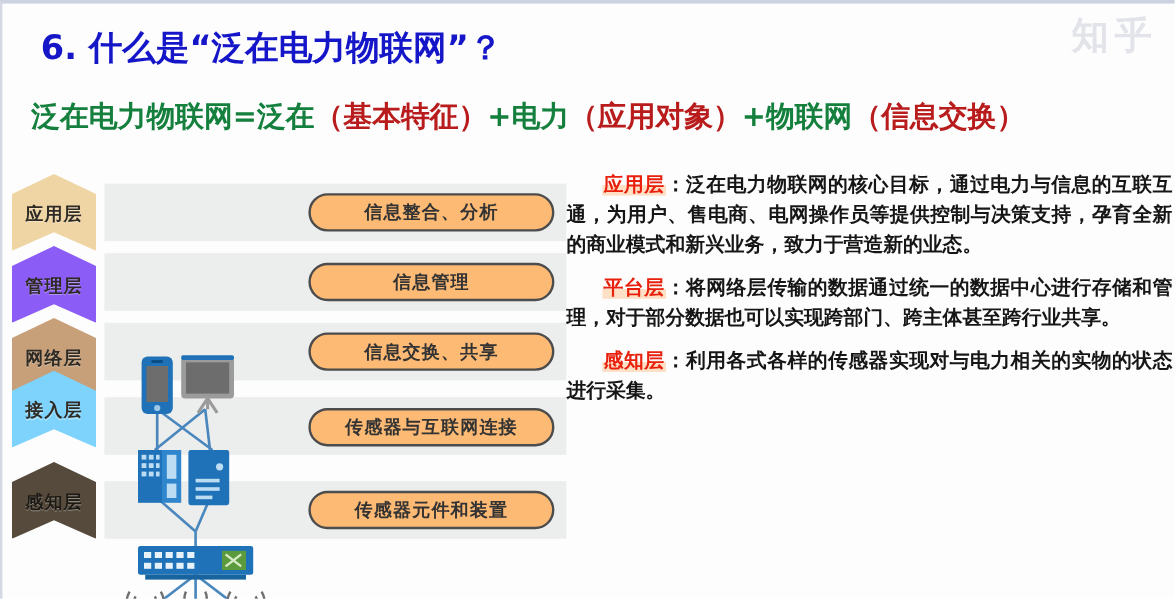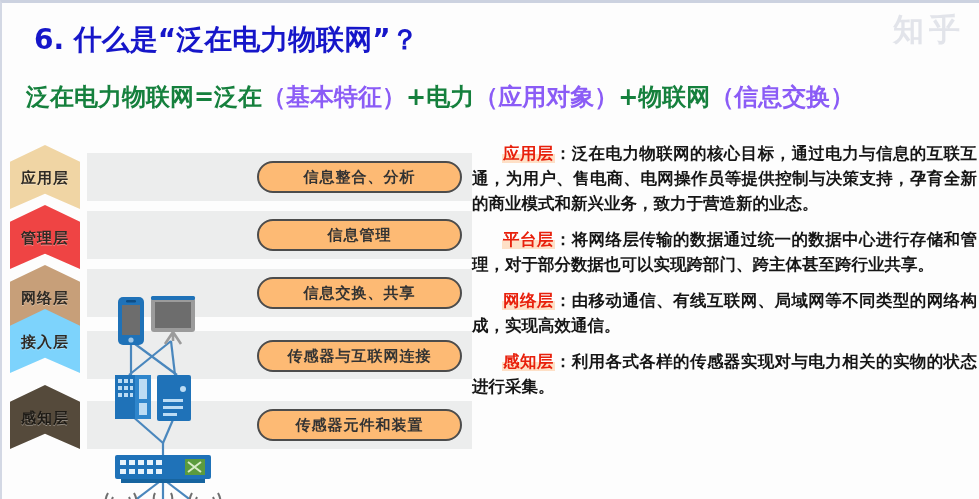--- a/index.html
+++ b/index.html
@@ -32,21 +32,21 @@
     font-size:28px;font-weight:bold;color:#1616c9;
     letter-spacing:0px;white-space:nowrap;
     font-family:"DejaVu Sans","Liberation Sans",sans-serif;
   }
   .formula{
     position:absolute;left:24px;top:78px;
     font-size:24px;font-weight:bold;white-space:nowrap;
     font-family:"DejaVu Sans","Liberation Sans",sans-serif;
   }
   .f-red{color:#15803d;}
-  .f-green{color:#8b5cf6;}
+  .f-green{color:#b91c1c;}
 
   
   #diagram{
     position:absolute;left:0px;top:140px;width:478px;height:359px;
   }
   
   .band{
     position:absolute;left:85px;width:385px;height:48px;
     background:#eceded;
   }
@@ -61,21 +61,21 @@
     position:absolute;left:8px;width:70px;height:64px;
     clip-path:polygon(0% 26%, 50% 0%, 100% 26%, 100% 100%, 50% 76%, 0% 100%);
     display:flex;align-items:center;justify-content:center;
   }
   .chev span{
     font-size:15px;font-weight:bold;color:#2e2a24;
     letter-spacing:1px;margin-top:2px;
     text-shadow:0 1px 0 rgba(255,255,255,.35);
   }
   .chev.c0{top:2px;background:#f0d5a4;}
-  .chev.c1{top:62px;background:#ef4444;}
+  .chev.c1{top:62px;background:#8b5cf6;}
   .chev.c2{top:122px;background:#c79f79;}
   .chev.c3{top:166px;background:#7dd3fc;}
   .chev.c4{top:242px;background:#554a3b;}
   .chev.c4 span{color:#1d1a15;}
 
   
   .pill{
     position:absolute;left:255px;width:205px;height:32px;
     border:2px solid #4c4c4c;border-radius:17px;
     background:#fdba74;
@@ -313,17 +313,16 @@
           <path d="M164 300 q5 -4 10 0"></path>
         </g>
       </g>
     </svg>
 
   </div>
 
   <div id="notes">
     <p class="para"><span class="lbl">应用层</span><span>：</span><span>泛在电力物联网的核心目标，通过电力与信息的互联互通，为用户、售电商、电网操作员等提供控制与决策支持，孕育全新的商业模式和新兴业务，致力于营造新的业态。</span></p>
     <p class="para"><span class="lbl">平台层</span><span>：</span><span>将网络层传输的数据通过统一的数据中心进行存储和管理，对于部分数据也可以实现跨部门、跨主体甚至跨行业共享。</span></p>
-    <p class="para"><span class="lbl">网络层</span><span>：</span><span>由移动通信、有线互联网、局域网等不同类型的网络构成，实现高效通信。</span></p>
     <p class="para"><span class="lbl">感知层</span><span>：</span><span>利用各式各样的传感器实现对与电力相关的实物的状态进行采集。</span></p>
   </div>
 
 </div>
 
 </body></html>

